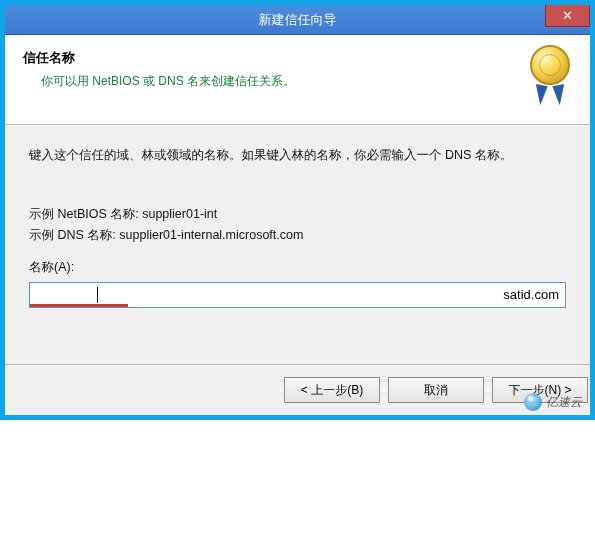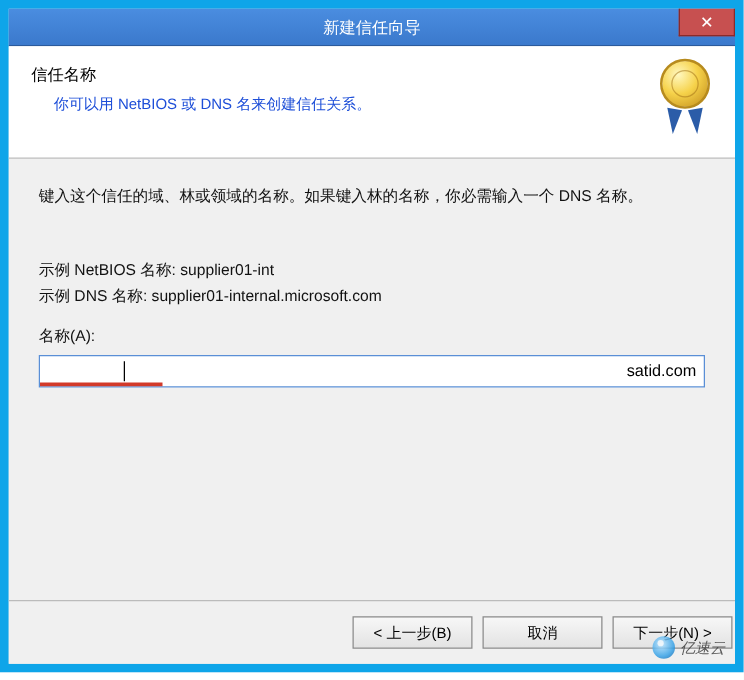--- a/index.html
+++ b/index.html
@@ -5,23 +5,23 @@
   * { box-sizing: border-box; }
   body {
     margin: 0;
     background: #fff;
     font-family: "Microsoft YaHei", "Segoe UI", Tahoma, sans-serif;
     font-size: 12px;
     color: #000;
   }
   .window {
     width: 595px;
-    height: 538px;
+    height: 420px;
     background: #f0f0f0;
-    border: 7px solid #0ea5e9;
+    border: 5px solid #0ea5e9;
     display: flex;
     flex-direction: column;
     position: relative;
   }
   .titlebar {
     height: 30px;
     background: linear-gradient(#4a8de0, #3b79cc);
     display: flex;
     align-items: center;
     justify-content: center;
@@ -50,28 +50,28 @@
   .header {
     background: #fff;
     border-bottom: 1px solid #bbb;
     padding: 14px 18px 20px 18px;
     display: flex;
     position: relative;
     min-height: 90px;
   }
   .header-text { flex: 1; }
   .header-title {
-    font-weight: normal;
+    font-weight: bold;
     font-size: 13px;
     margin-bottom: 6px;
   }
   .header-sub {
     font-size: 12px;
     margin-left: 18px;
-    color: #1d4ed8;
+    color: #15803d;
   }
   .medal {
     position: absolute;
     right: 18px;
     top: 10px;
     width: 44px;
     height: 60px;
   }
   .medal .coin {
     width: 40px;

